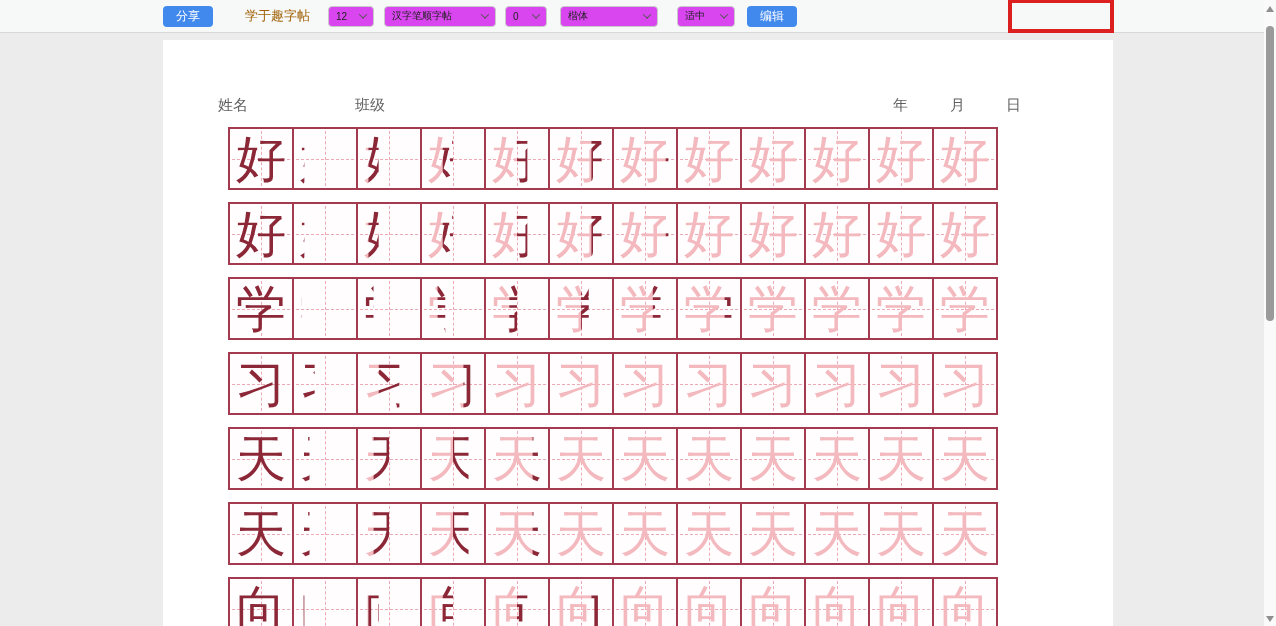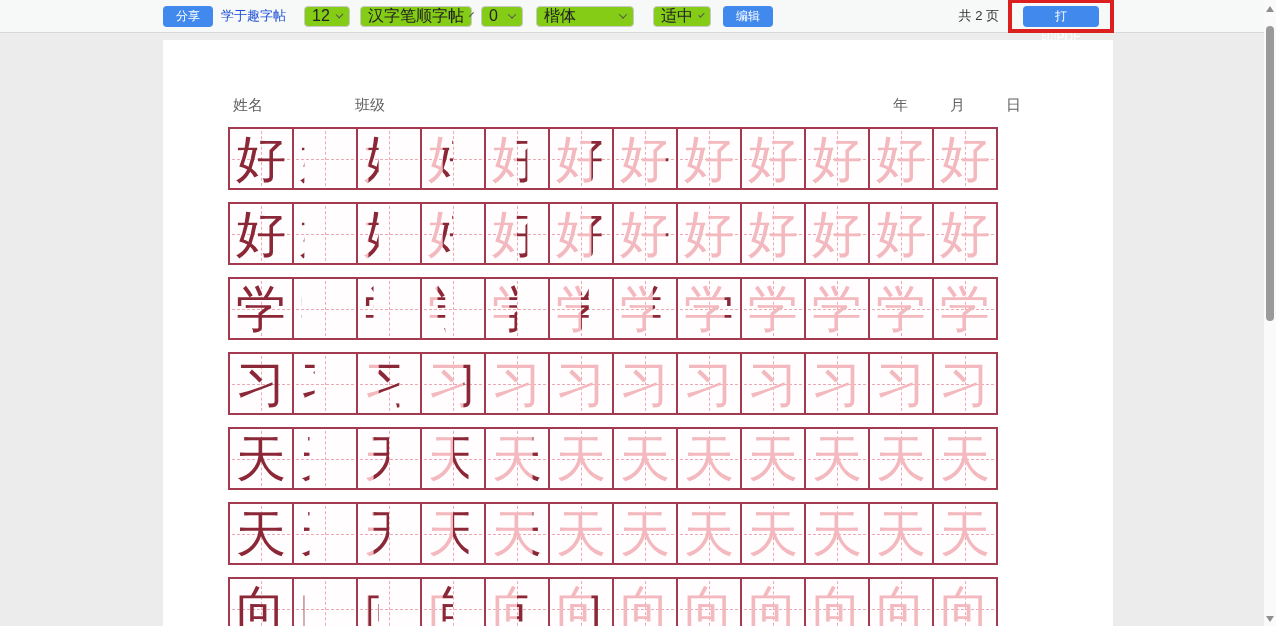--- a/index.html
+++ b/index.html
@@ -17,25 +17,25 @@
     border-bottom: 1px solid #d8d8d8;
     display: flex; align-items: center;
     padding-left: 163px; padding-right: 163px;
     z-index: 5;
   }
   .btn {
     background: #4289ee; color: #fff; border: none; border-radius: 4px;
     font-size: 12px; height: 21px; padding: 0 13px; line-height: 21px;
     cursor: pointer; font-family: inherit;
   }
-  .tool-title { font-size: 13px; color: #1d4ed8; margin-left: 8px; }
+  .tool-title { font-size: 13px; color: #a16207; margin-left: 32px; }
   .sel {
-    background: #84cc16; border: 1px solid #c9c9c9; border-radius: 4px;
+    background: #d946ef; border: 1px solid #c9c9c9; border-radius: 4px;
     height: 21px; display: inline-flex; align-items: center;
-    font-size: 16px; color: #222; padding: 0 7px; cursor: pointer;
+    font-size: 10px; color: #222; padding: 0 7px; cursor: pointer;
   }
   .sel .val { white-space: nowrap; }
   .chev {
     display: inline-block; width: 6px; height: 6px; margin-left: 7px;
     border-right: 1.6px solid #555; border-bottom: 1.6px solid #555;
     transform: rotate(45deg) translate(-1px,-1px);
   }
   .sel-1 { margin-left: 18px; width: 46px; justify-content: space-between; }
   .sel-2 { margin-left: 10px; width: 112px; justify-content: space-between; }
   .sel-3 { margin-left: 9px;  width: 42px; justify-content: space-between; }
@@ -57,21 +57,21 @@
   .content {
     position: absolute; top: 33px; left: 0; right: 0; bottom: 0;
     background: #ececec; overflow: hidden;
   }
   .page {
     position: absolute; left: 163px; top: 7px; width: 950px; height: 700px;
     background: #ffffff;
   }
   .sheet-header { position: absolute; top: 56px; left: 0; width: 100%; height: 24px; }
   .sheet-header span { position: absolute; font-size: 15px; color: #5f5f5f; }
-  .lbl-name  { left: 70px; }
+  .lbl-name  { left: 55px; }
   .lbl-class { left: 192px; }
   .lbl-year  { left: 730px; }
   .lbl-month { left: 787px; }
   .lbl-day   { left: 843px; }
 
   .grid { position: absolute; left: 65px; top: 87px; width: 794px; }
   .prow { display: flex; margin-bottom: 12px; }
   .pcell {
     position: relative; width: 66px; height: 63px; background: #fffdfd;
     border: 2px solid #a43a50; overflow: hidden;
@@ -136,26 +136,20 @@
   <div class="sel sel-4">
     <span class="val">楷体</span>
     <span class="chev"></span>
   </div>
   <div class="sel sel-5">
     <span class="val">适中</span>
     <span class="chev"></span>
   </div>
   <button class="btn edit-btn">编辑</button>
 
-  <div class="right-group">
-    <span class="page-count">共 2 页</span>
-    <div class="print-wrap">
-      <button class="btn print-btn">打印|PDF</button>
-    </div>
-  </div>
 </div>
 
 <div class="highlight-box"></div>
 
 <div class="content">
   <div class="page">
     <div class="sheet-header">
       <span class="lbl-name">姓名</span>
       <span class="lbl-class">班级</span>
       <span class="lbl-year">年</span>

